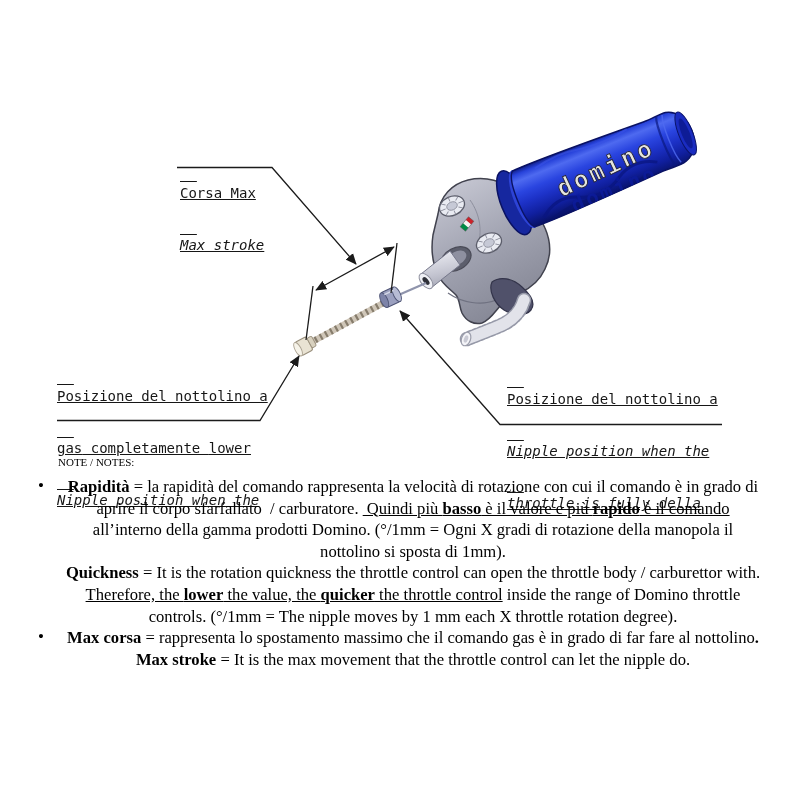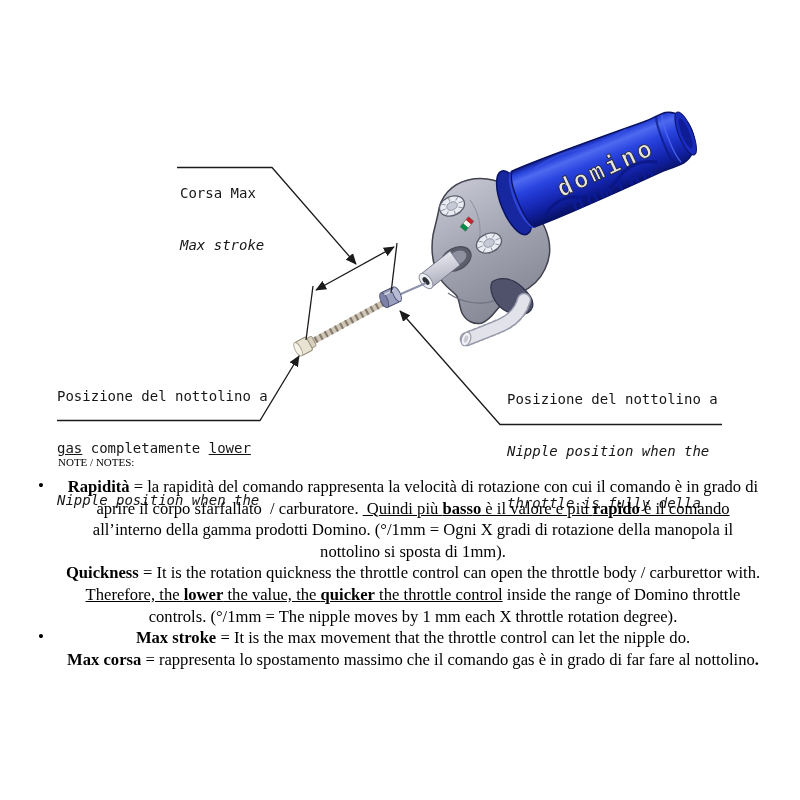--- a/index.html
+++ b/index.html
@@ -7,20 +7,21 @@
     position:relative;width:800px;height:800px;overflow:hidden;
     font-family:"Liberation Sans",sans-serif;color:#111;
   }
   
   #figure-svg{position:absolute;left:0;top:0;}
   .fig-label{
     position:absolute;
     font-family:"DejaVu Sans Mono",monospace;
     font-size:14px;line-height:17.4px;color:#161616;
     white-space:pre;
+    text-decoration:underline;
   }
   .fig-label .line{display:block;}
   .it{font-style:italic;}
   .u{text-decoration:underline;margin-top:40px;}
   .b{font-weight:bold;}
   
   .notes{
     position:absolute;left:22px;top:452px;width:742px;
     font-family:"Liberation Serif",serif;color:#000;
   }
@@ -204,17 +205,17 @@
 <div class="notes">
   <div class="notes-heading">NOTE / NOTES:</div>
   <ul>
     <li>
       <span class="bullet">•</span>
       <div class="para"><span class="b">Rapidità</span><span> = la rapidità del comando rappresenta la velocità di rotazione con cui il comando è in grado di aprire il corpo sfarfallato &nbsp;/ carburatore. </span><span class="u">&nbsp;Quindi più </span><span class="b u">basso</span><span class="u"> è il valore e più </span><span class="b u">rapido</span><span class="u"> è il comando </span><span>all’interno della gamma prodotti Domino. (°/1mm = Ogni X gradi di rotazione della manopola il nottolino si sposta di 1mm).</span></div>
       <div class="para"><span class="b">Quickness</span><span> = It is the rotation quickness the throttle control can open the throttle body / carburettor with. </span><span class="u">Therefore, the </span><span class="b u">lower</span><span class="u"> the value, the </span><span class="b u">quicker</span><span class="u"> the throttle control</span><span> inside the range of Domino throttle controls. (°/1mm = The nipple moves by 1 mm each X throttle rotation degree).</span></div>
     </li>
     <li>
       <span class="bullet">•</span>
+      <div class="para"><span class="b">Max corsa</span><span> = rappresenta lo spostamento massimo che il comando gas è in grado di far fare al nottolino</span><span class="b">.</span></div>
       <div class="para"><span class="b">Max stroke</span><span> = It is the max movement that the throttle control can let the nipple do.</span></div>
-      <div class="para"><span class="b">Max corsa</span><span> = rappresenta lo spostamento massimo che il comando gas è in grado di far fare al nottolino</span><span class="b">.</span></div>
     </li>
   </ul>
 </div>
 
 </body></html>

